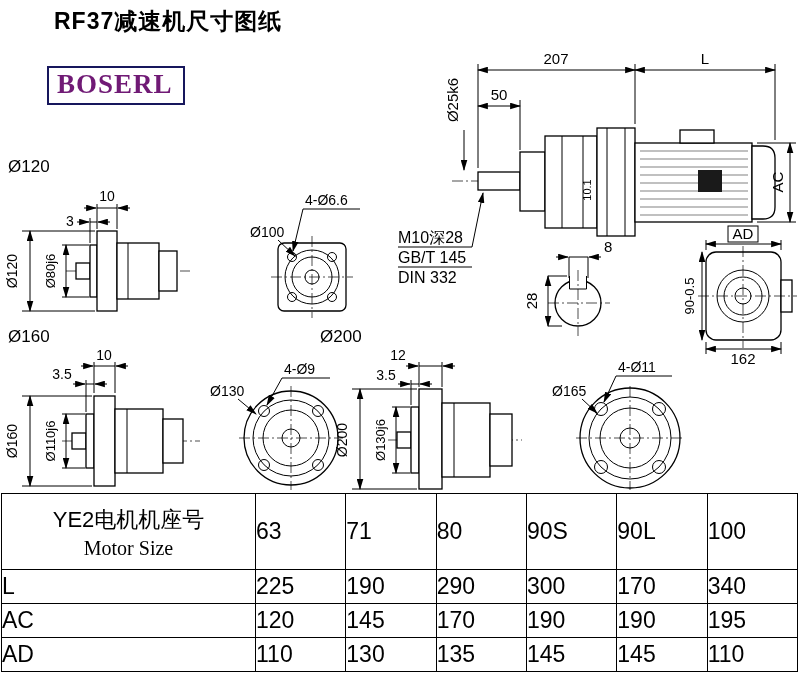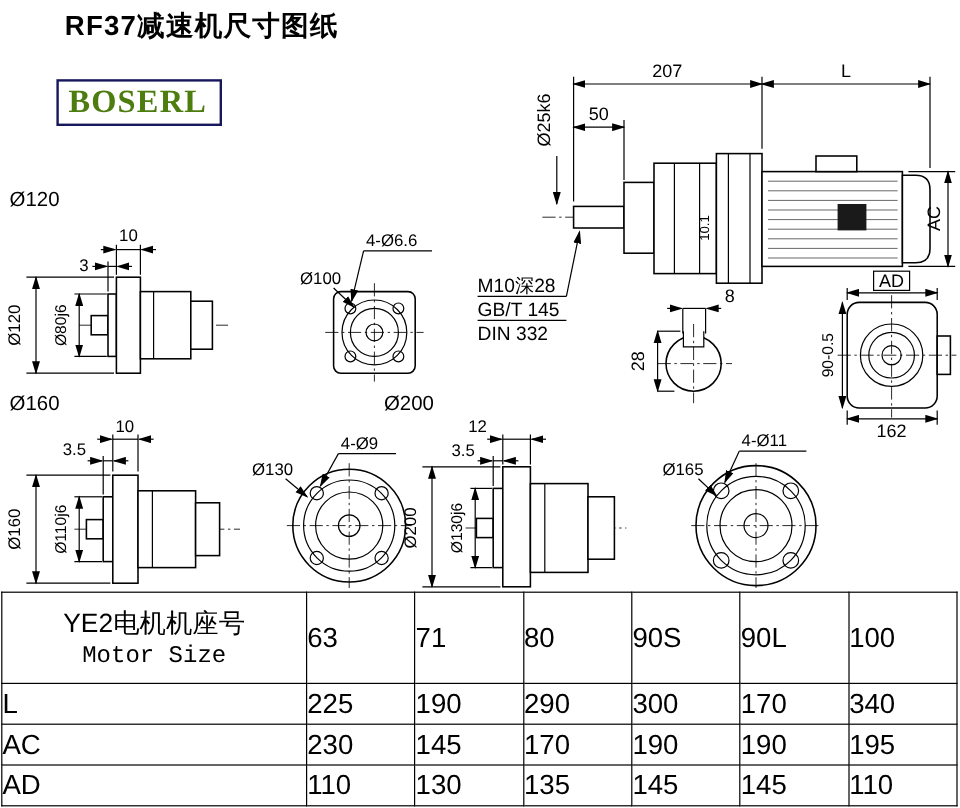--- a/index.html
+++ b/index.html
@@ -2,41 +2,41 @@
 <html><head>
 <meta charset="utf-8">
 <style>
   *{box-sizing:border-box}
   html,body{margin:0;padding:0}
   body{width:800px;height:673px;background:#fff;position:relative;
        font-family:"Liberation Sans","DejaVu Sans",sans-serif;color:#000}
   .page-title{position:absolute;left:54px;top:6px;font-size:23px;font-weight:bold;letter-spacing:1px}
   .logo-box{position:absolute;left:47px;top:66px;border:2px solid #17175c;padding:1px 10px 3px 8px;
             font-family:"Liberation Serif","DejaVu Serif",serif;font-size:27px;font-weight:bold;
-            color:#4d7c0f;letter-spacing:1px;background:#fff}
+            color:#701a75;letter-spacing:1px;background:#fff}
   .drawing{position:absolute;left:0;top:0}
   
   .out{fill:#fff;stroke:#000;stroke-width:1.3}
   .thin{fill:none;stroke:#000;stroke-width:1}
   .fin{stroke:#000;stroke-width:.5}
   .cl{fill:none;stroke:#000;stroke-width:.7;stroke-dasharray:11 3 2 3}
   .dim{fill:none;stroke:#000;stroke-width:1;marker-start:url(#arr);marker-end:url(#arr)}
   .leadA{fill:none;stroke:#000;stroke-width:1;marker-end:url(#arr)}
   svg text{font-family:"Liberation Sans","DejaVu Sans",sans-serif;font-size:14px;fill:#000}
   .mid{text-anchor:middle}
   .t11{font-size:11px}.t13{font-size:13px}.t15{font-size:15px}.t16{font-size:16px}.t17{font-size:17px}
   
   .spec-table{position:absolute;left:1px;top:493px;width:797px;height:178px;border-collapse:collapse;
               table-layout:fixed;background:#fff}
   .spec-table td,.spec-table th{border:1px solid #000;padding:0;font-weight:normal;vertical-align:middle}
   .head-h{height:76px}
   .row-h{height:34px}
   .num{font-size:23px}
   .hdr-cn{font-size:22px;line-height:1.5}
-  .hdr-en{font-family:Liberation Mono, monospace;font-size:20px;line-height:1.2}
+  .hdr-en{font-family:Liberation Serif, serif;font-size:20px;line-height:1.2}
 </style>
 </head>
 <body>
 
 <div class="page-title">RF37减速机尺寸图纸</div>
 <div class="logo-box">BOSERL</div>
 
 <svg class="drawing" width="800" height="493" viewBox="0 0 800 493">
   <defs>
     <marker id="arr" viewBox="0 0 10 6" refX="9" refY="3" markerWidth="11" markerHeight="7" orient="auto-start-reverse">
@@ -296,21 +296,21 @@
     <td class="num">L</td>
     <td class="num">225</td>
     <td class="num">190</td>
     <td class="num">290</td>
     <td class="num">300</td>
     <td class="num">170</td>
     <td class="num">340</td>
   </tr>
   <tr class="row-h">
     <td class="num">AC</td>
-    <td class="num">230</td>
+    <td class="num">120</td>
     <td class="num">145</td>
     <td class="num">170</td>
     <td class="num">190</td>
     <td class="num">190</td>
     <td class="num">195</td>
   </tr>
   <tr class="row-h">
     <td class="num">AD</td>
     <td class="num">110</td>
     <td class="num">130</td>

